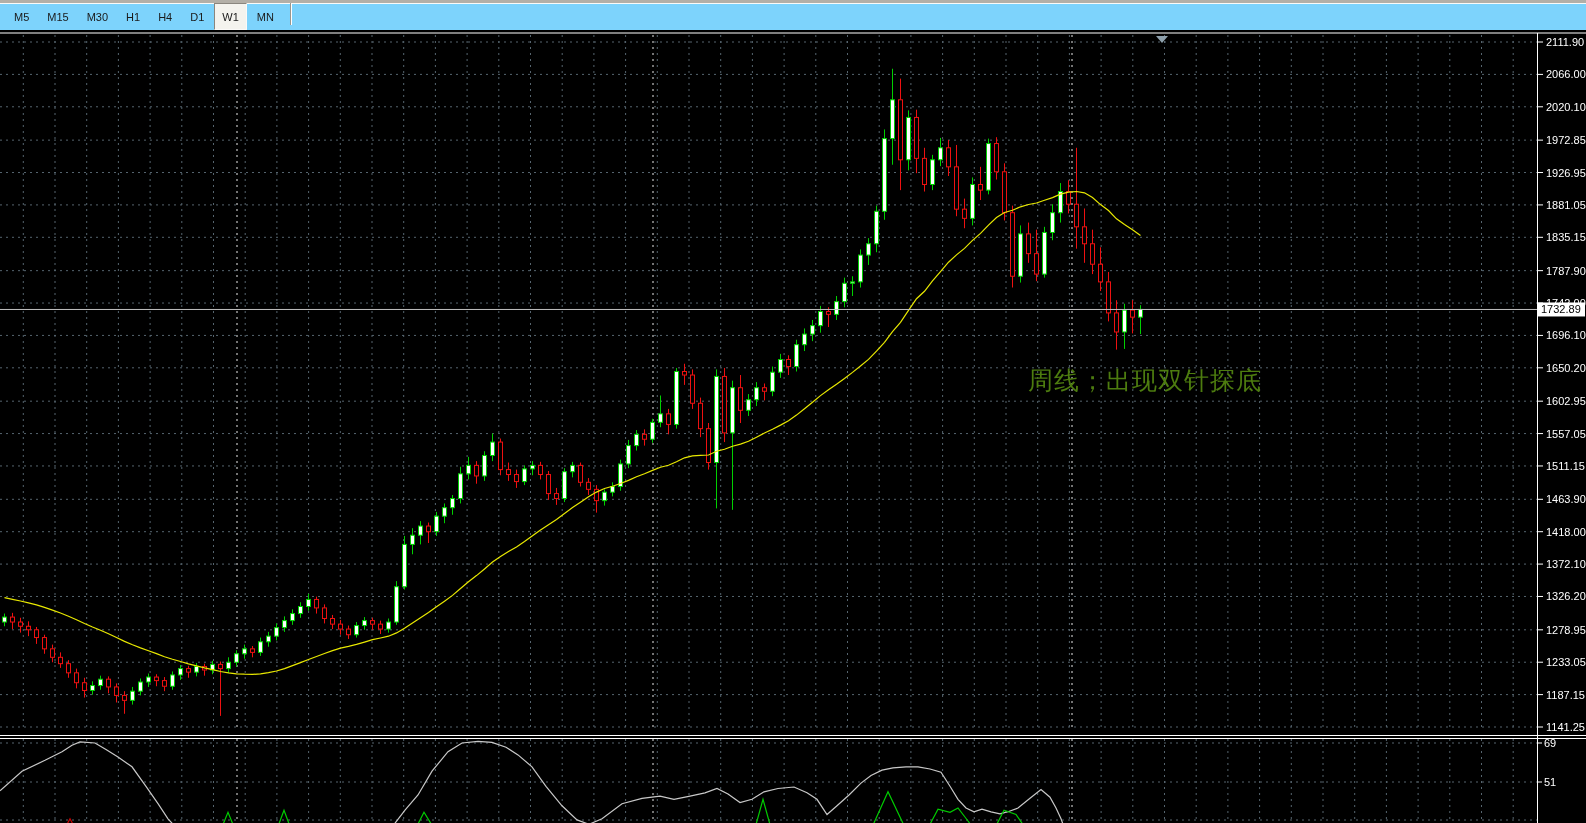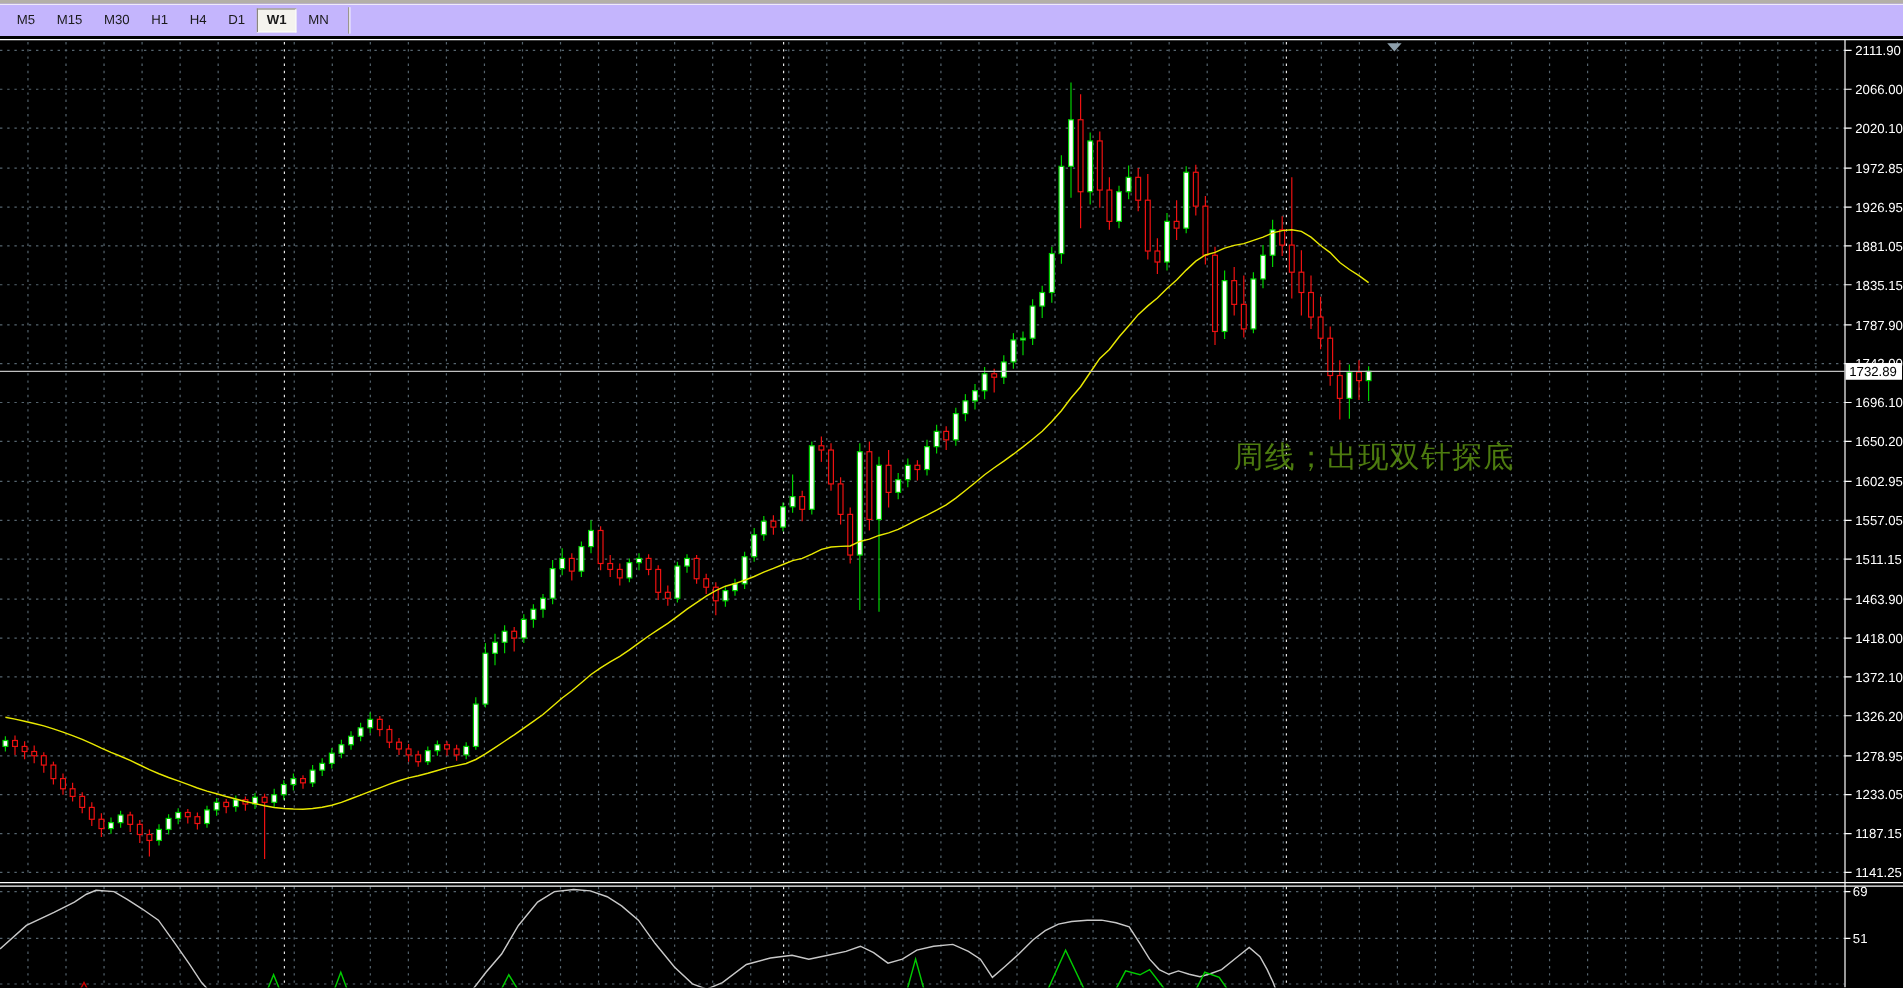--- a/index.html
+++ b/index.html
@@ -1,30 +1,29 @@
 <!DOCTYPE html>
 <html><head>
 <meta charset="utf-8">
 <style>
   html,body{margin:0;padding:0;width:1586px;height:823px;overflow:hidden;background:#000;}
   #window{position:relative;width:1586px;height:823px;font-family:"Liberation Sans",sans-serif;}
   #toolbar{
     position:absolute;left:0;top:0;width:100%;height:30px;box-sizing:border-box;
-    background:#c4b5fd;border-top:3px solid #b3afa7;box-shadow:inset 0 1px 0 #fbfaf7;
-    display:flex;align-items:center;padding-left:6px;z-index:5;
+    background:#7dd3fc;border-top:3px solid #b3afa7;box-shadow:inset 0 1px 0 #fbfaf7;
+    display:flex;padding-left:6px;z-index:5;
   }
   .tf{
     font-family:"Liberation Sans",sans-serif;font-size:11px;color:#1a1a1a;
     background:transparent;border:1px solid transparent;padding:3px 7px;margin-right:2px;
     line-height:12px;cursor:default;
   }
   .tf.active{
     background:#f4f3ee;
     border-color:#8a867e #fbfaf8 #fbfaf8 #8a867e;
-    font-weight:bold;
   }
   .tb-sep{width:0;height:22px;border-left:1px solid #9a968e;border-right:1px solid #fff;margin-left:6px;}
   #chart-svg{position:absolute;left:0;top:0;}
   #annotation{
     position:absolute;left:1028px;top:364px;font-size:25px;letter-spacing:1px;
     font-family:"Liberation Sans","DejaVu Sans",sans-serif;white-space:nowrap;z-index:4;
   }
 </style>
 </head>
 <body>

